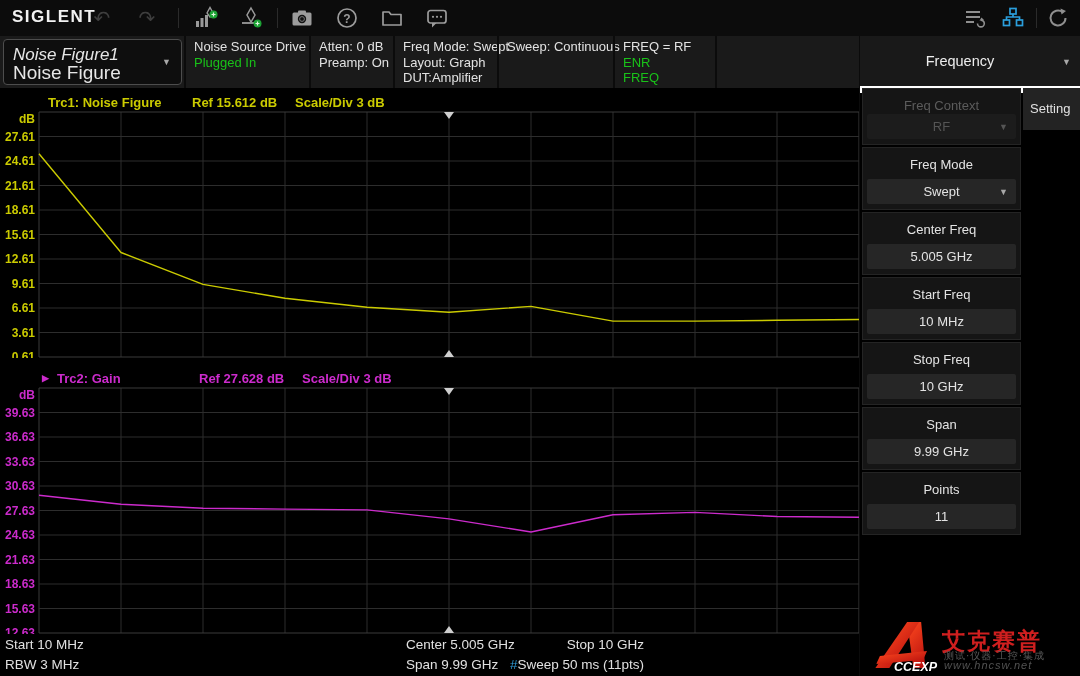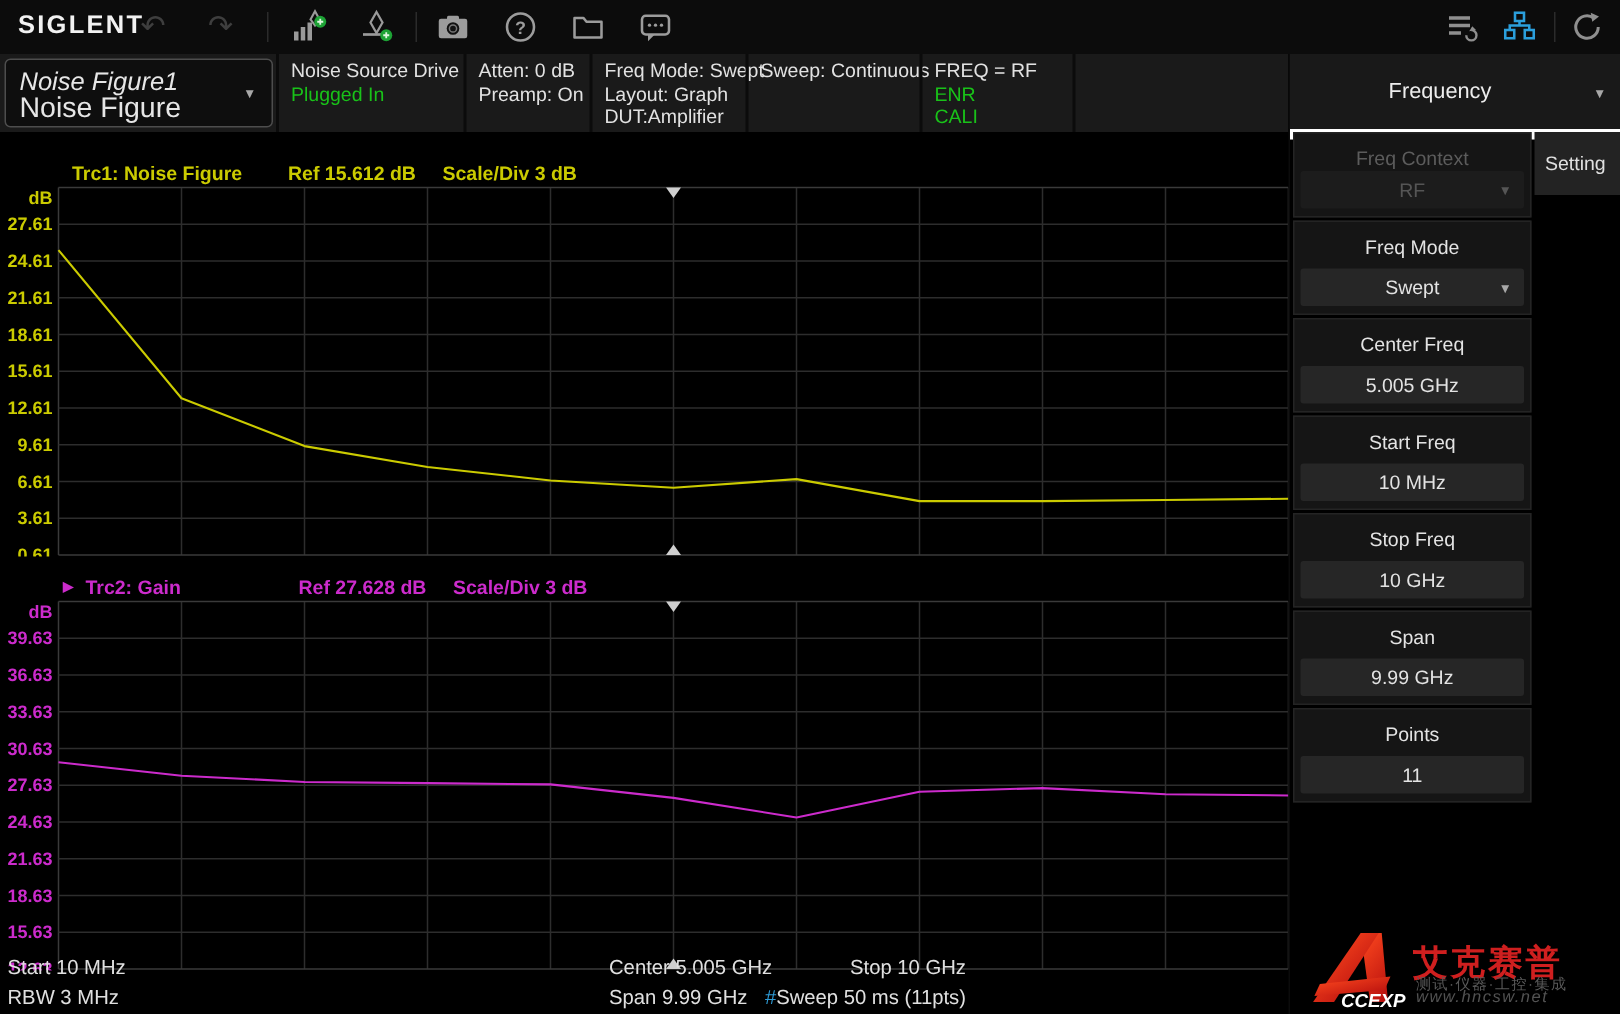--- a/index.html
+++ b/index.html
@@ -16,21 +16,21 @@
   #measbar{left:0;top:36px;width:859px;height:52px;background:#1a1a1a;}
   #chan-box{left:3px;top:3px;width:177px;height:44px;background:#0e0e0e;border:1px solid #4d4d4d;border-radius:4px;}
   #chan-box .l1{position:absolute;left:9px;top:5px;font-size:17px;font-style:italic;}
   #chan-box .l2{position:absolute;left:9px;top:22px;font-size:19px;}
   .tri{color:#a8a8a8;font-size:9px;}
   #chan-tri{right:10px;top:17px;}
   .seg{top:0;height:52px;border-left:2px solid #0b0b0b;padding:3px 0 0 8px;box-sizing:border-box;}
   .seg div{font-size:13px;line-height:15.5px;white-space:nowrap;color:#e2e2e2;}
   .green{color:#19c219 !important;}
   
-  #graphs{left:0;top:101px;width:862px;height:546px;background:#000;}
+  #graphs{left:0;top:88px;width:862px;height:546px;background:#000;}
   .trc-head{height:16px;font-size:13px;font-weight:600;white-space:nowrap;}
   .trc-head span{position:absolute;top:0;}
   #hd1{left:0;top:7px;width:860px;color:#cbcb00;}
   #hd2{left:0;top:283px;width:860px;color:#cc2bcc;}
   #hd1 .t1{left:48px;} #hd1 .t2{left:192px;text-align:right;} #hd1 .t3{left:295px;}
   #hd2 .arr{left:42px;font-size:9px;top:2px;} #hd2 .t1{left:57px;} #hd2 .t2{left:199px;} #hd2 .t3{left:302px;}
   .chart-svg{left:0;width:862px;height:247px;display:block;}
   #svg0{top:23px;} #svg1{top:299px;}
   
   #footer{left:0;top:634px;width:862px;height:54px;font-size:13.5px;color:#e0e0e0;}
@@ -159,21 +159,21 @@
       <div>Freq Mode: Swept</div>
       <div>Layout: Graph</div>
       <div>DUT:Amplifier</div>
     </div>
     <div class="abs seg" style="left:497px;width:116px;">
       <div>Sweep: Continuous</div>
     </div>
     <div class="abs seg" style="left:613px;width:102px;">
       <div>FREQ = RF</div>
       <div class="green">ENR</div>
-      <div class="green">CALI</div>
+      <div class="green">FREQ</div>
     </div>
     <div class="abs seg" style="left:715px;width:144px;"></div>
   </div>
 
   <div id="graphs" class="abs">
     <div id="hd1" class="abs trc-head">
       <span class="t1">Trc1:  Noise Figure</span>
       <span class="t2">Ref  15.612 dB</span>
       <span class="t3">Scale/Div  3 dB</span>
     </div>

